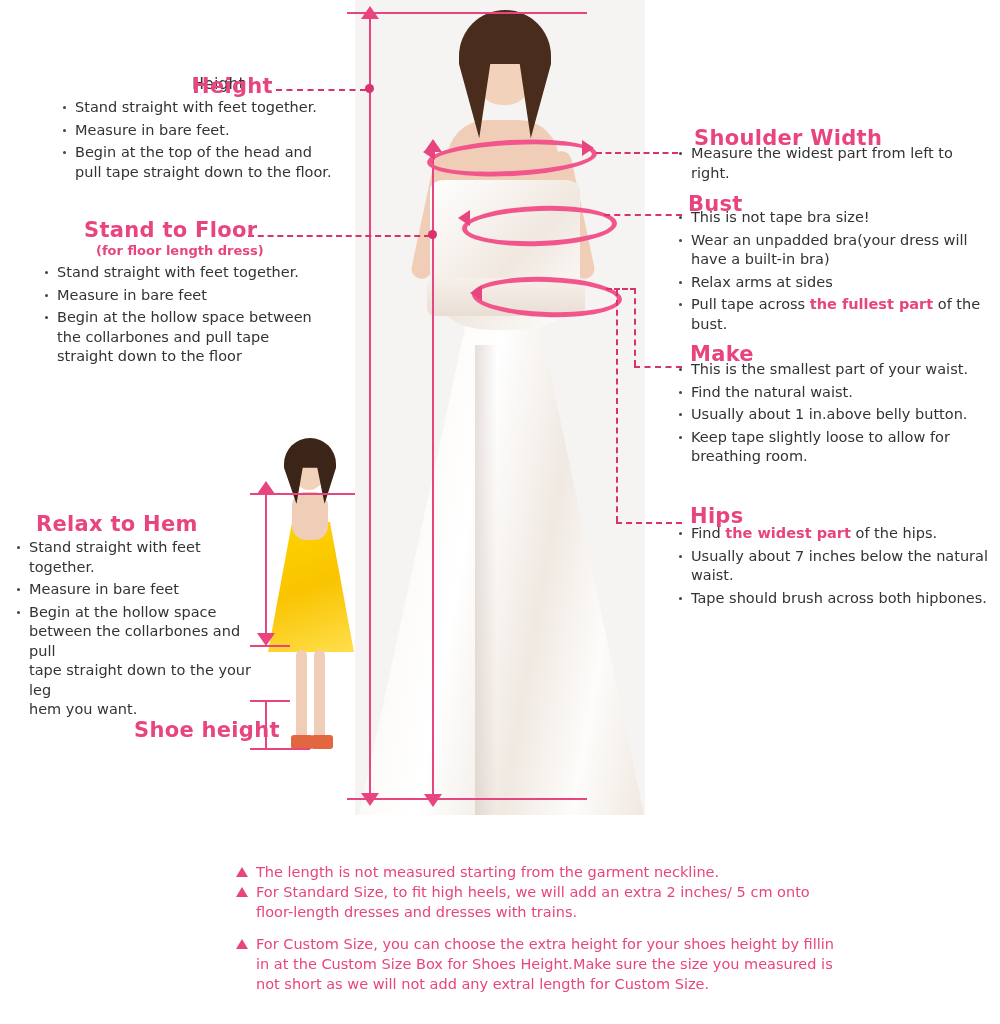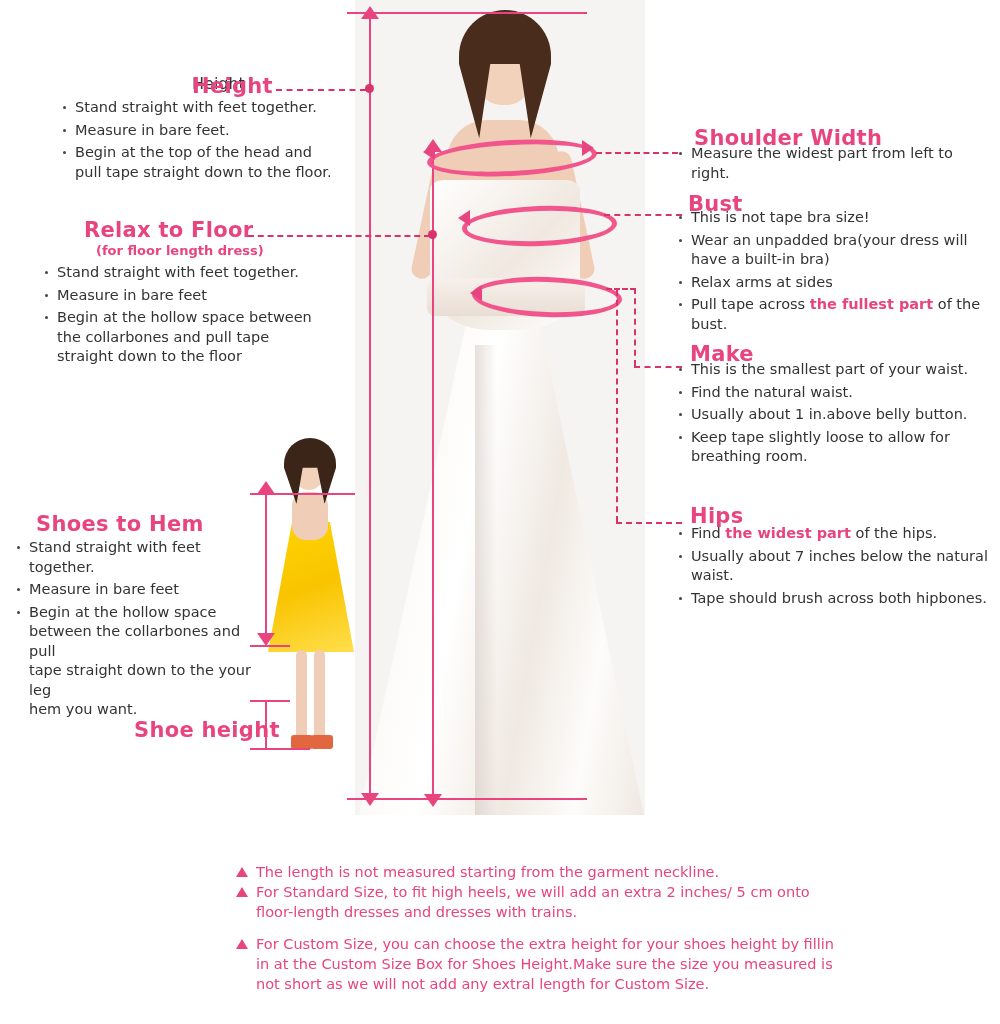--- a/index.html
+++ b/index.html
@@ -256,33 +256,33 @@
   <div class="abs heading" style="left:192px;top:74px;">Height</div>
   <div class="abs" style="left:60px;top:98px;width:290px;">
     <ul class="blist">
       <li>Stand straight with feet together.</li>
       <li>Measure in bare feet.</li>
       <li>Begin at the top of the head and
 pull tape straight down to the floor.</li>
     </ul>
   </div>
 
-  <div class="abs heading" style="left:84px;top:218px;">Relax to Floor</div>
+  <div class="abs heading" style="left:84px;top:218px;">Stand to Floor</div>
   <div class="abs subheading" style="left:96px;top:243px;">(for floor length dress)</div>
   <div class="abs" style="left:42px;top:263px;width:300px;">
     <ul class="blist">
       <li>Stand straight with feet together.</li>
       <li>Measure in bare feet</li>
       <li>Begin at the hollow space between
 the collarbones and pull tape
 straight down to the floor</li>
     </ul>
   </div>
 
-  <div class="abs heading" style="left:36px;top:512px;">Shoes to Hem</div>
+  <div class="abs heading" style="left:36px;top:512px;">Relax to Hem</div>
   <div class="abs" style="left:14px;top:538px;width:240px;">
     <ul class="blist">
       <li>Stand straight with feet
 together.</li>
       <li>Measure in bare feet</li>
       <li>Begin at the hollow space
 between the collarbones and pull
 tape straight down to the your leg
 hem  you want.</li>
     </ul>

